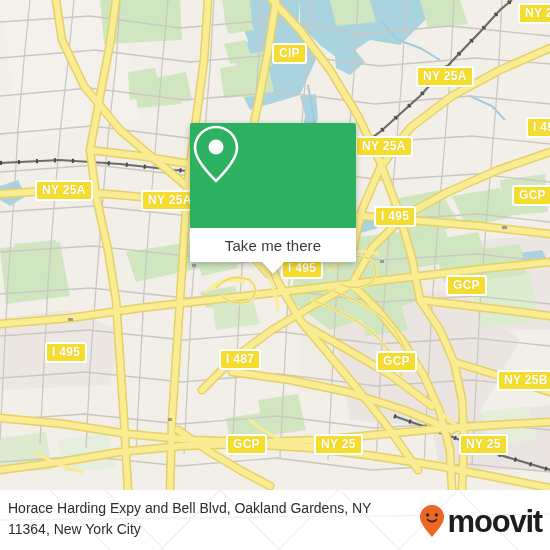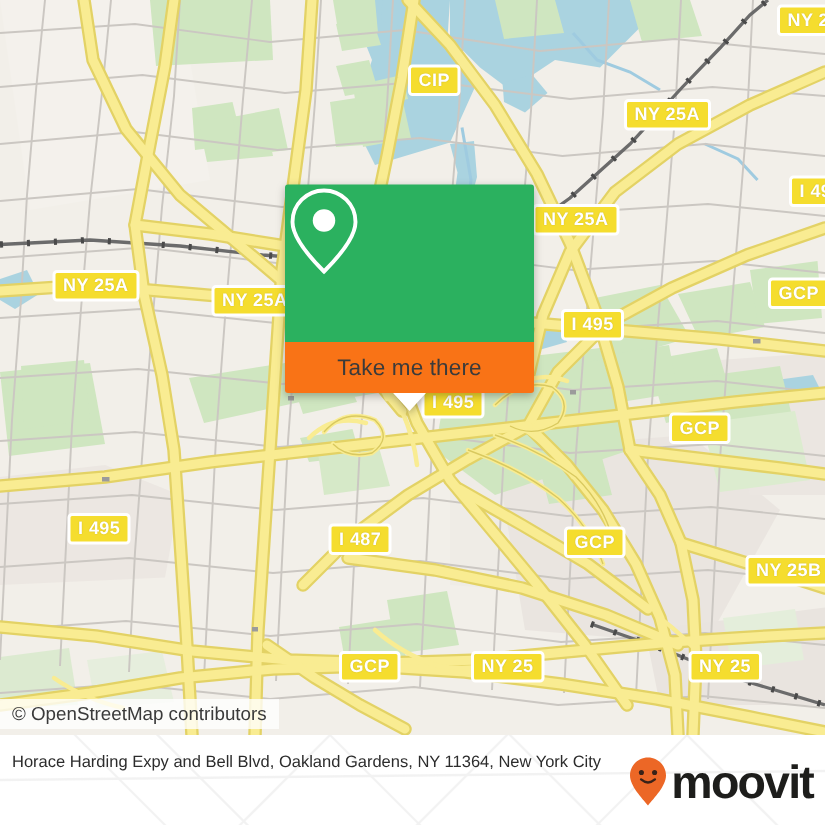--- a/index.html
+++ b/index.html
@@ -37,21 +37,21 @@
   
   .popup{
     position:absolute;left:190px;top:123px;width:166px;
     filter:drop-shadow(0 2px 3px rgba(0,0,0,.28));
   }
   .popup-green{
     background:#2bb15f;height:105px;border-radius:2px 2px 0 0;
     display:flex;align-items:center;justify-content:center;
   }
   .popup-white{
-    background:#f97316;height:34px;border-radius:0 0 2px 2px;
+    background:#ffffff;height:34px;border-radius:0 0 2px 2px;
     display:flex;align-items:center;justify-content:center;
     position:relative;
   }
   .popup-label{
     font-size:15px;color:#3b3b3b;letter-spacing:.1px;
   }
   .popup-tail{
     position:absolute;left:50%;bottom:-12px;margin-left:-11px;
     width:0;height:0;
     border-left:11px solid transparent;
@@ -69,21 +69,21 @@
   }
 
   
   .footer{
     position:absolute;left:0;top:490px;width:550px;height:60px;
     background:#ffffff;overflow:hidden;
   }
   .footer-bg{position:absolute;left:0;top:0;opacity:.5;}
   .footer-text{
     position:absolute;left:8px;top:8px;width:400px;
-    font-size:11px;line-height:21px;color:#2c2c2c;
+    font-size:14px;line-height:21px;color:#2c2c2c;
   }
   .brand{
     position:absolute;right:8px;top:14px;
     display:flex;align-items:center;gap:3px;
   }
   .brand-word{
     font-size:31px;font-weight:bold;color:#1d1d1b;
     letter-spacing:-1.2px;line-height:31px;
   }
 </style>
@@ -298,21 +298,20 @@
           <path d="M26 4 C14.4 4 5 13.4 5 25 C5 36 18 50 26 58 C34 50 47 36 47 25 C47 13.4 37.6 4 26 4 Z" fill="none" stroke="#ffffff" stroke-width="2.6"></path>
           <circle cx="26" cy="24" r="7.5" fill="#ffffff"></circle>
         </svg>
       </div>
       <div class="popup-white">
         <span class="popup-label">Take me there</span>
         <span class="popup-tail"></span>
       </div>
     </div>
 
-    <div class="attrib">© OpenStreetMap contributors</div>
   </div>
 
   <div class="footer">
     <svg class="footer-bg" width="550" height="60" viewBox="0 0 550 60">
       <g stroke="#e7e7e7" stroke-width="1.6" fill="none">
         <path d="M40,-10 L120,70"></path>
         <path d="M95,-10 L175,70"></path>
         <path d="M150,70 L230,-10"></path>
         <path d="M210,-10 L290,70"></path>
         <path d="M268,70 L348,-10"></path>

